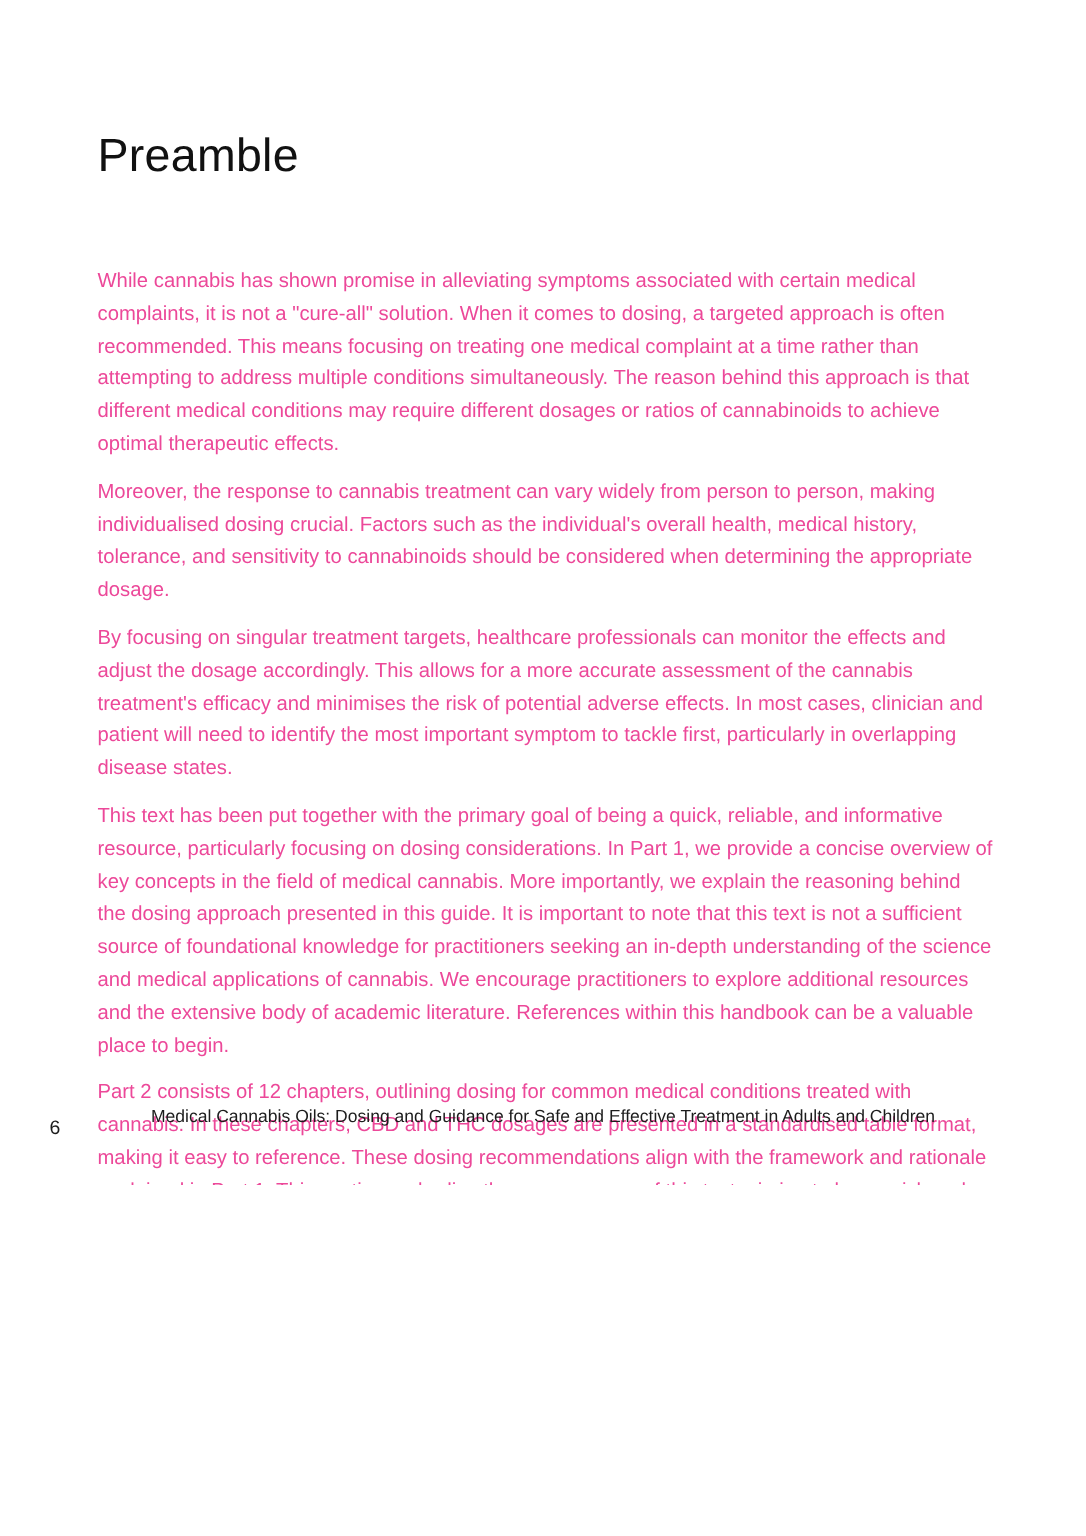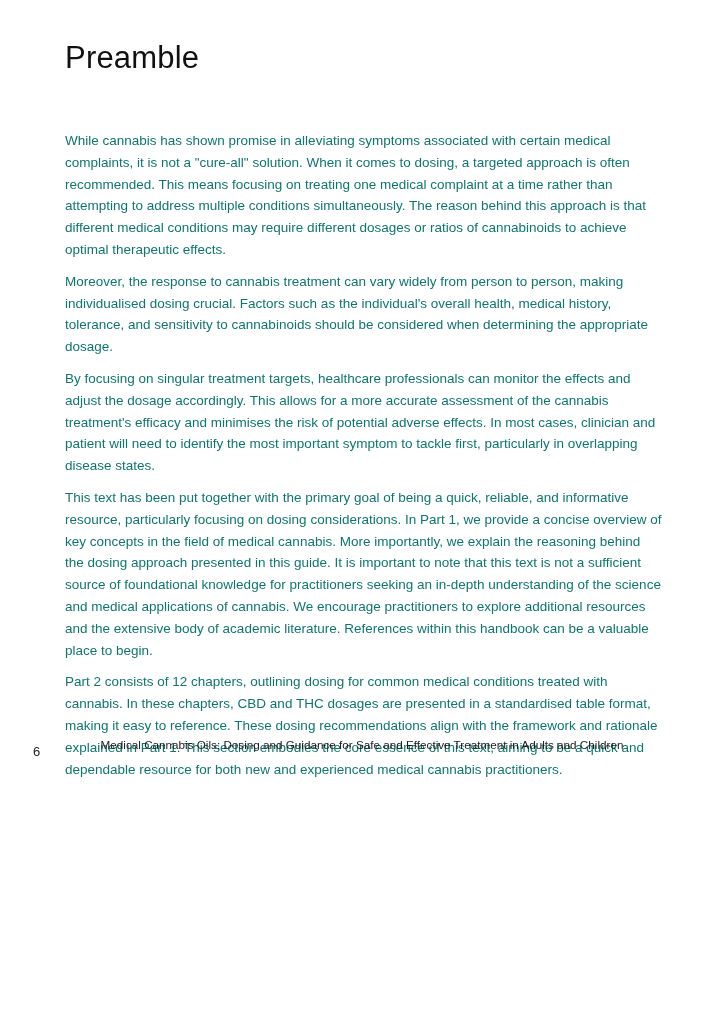--- a/index.html
+++ b/index.html
@@ -6,39 +6,39 @@
     margin: 0;
     padding: 0;
     background: #ffffff;
   }
   .page {
     position: relative;
     width: 724px;
     height: 790px;
     background: #ffffff;
     box-sizing: border-box;
-    padding: 40px 62px 0 65px;
+    padding: 86px 62px 0 65px;
     font-family: "Liberation Sans", "DejaVu Sans", sans-serif;
     color: #1c1c1c;
     overflow: hidden;
   }
   .page-title {
     margin: 0 0 54px 0;
     font-size: 31px;
     font-weight: 400;
     letter-spacing: 0.2px;
     color: #111111;
   }
   .page-body p {
     margin: 0 0 10px 0;
     font-size: 13.5px;
     line-height: 21.8px;
     font-weight: 400;
     text-align: left;
-    color: #0f766e;
+    color: #ec4899;
   }
   .page-footer {
     position: absolute;
     left: 0;
     right: 0;
     bottom: 34px;
     height: 18px;
   }
   .page-number {
     position: absolute;

